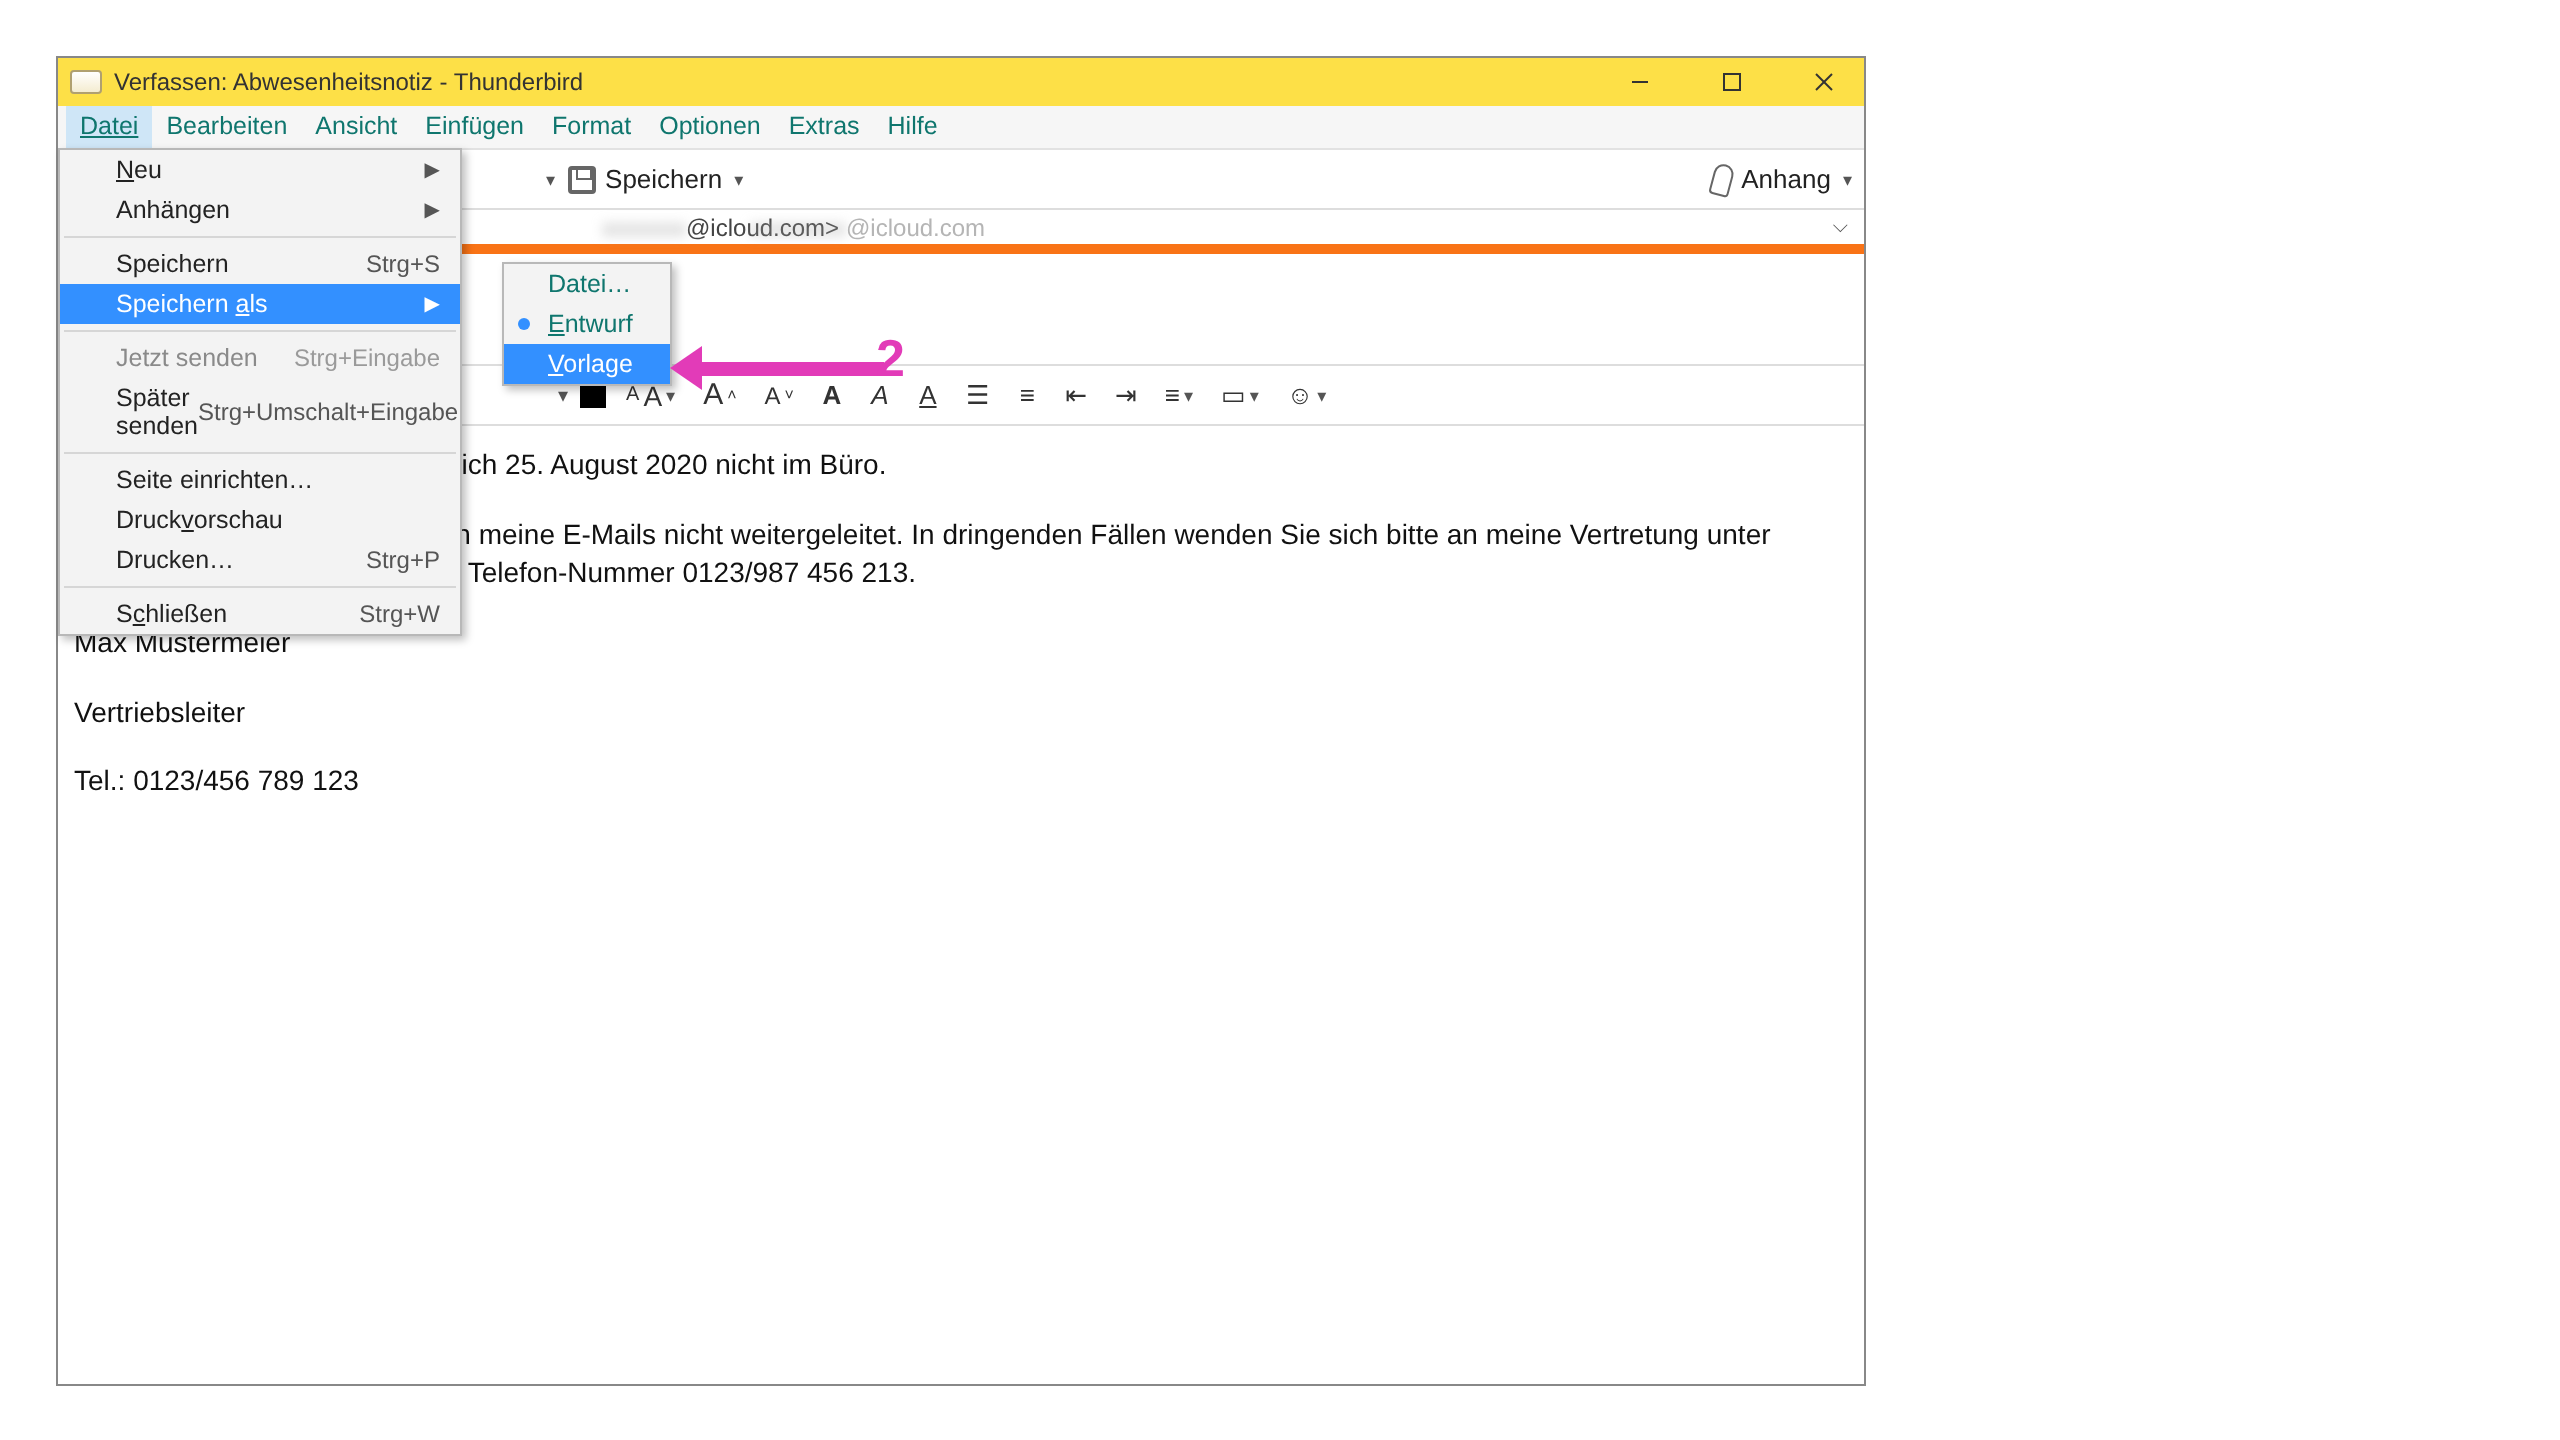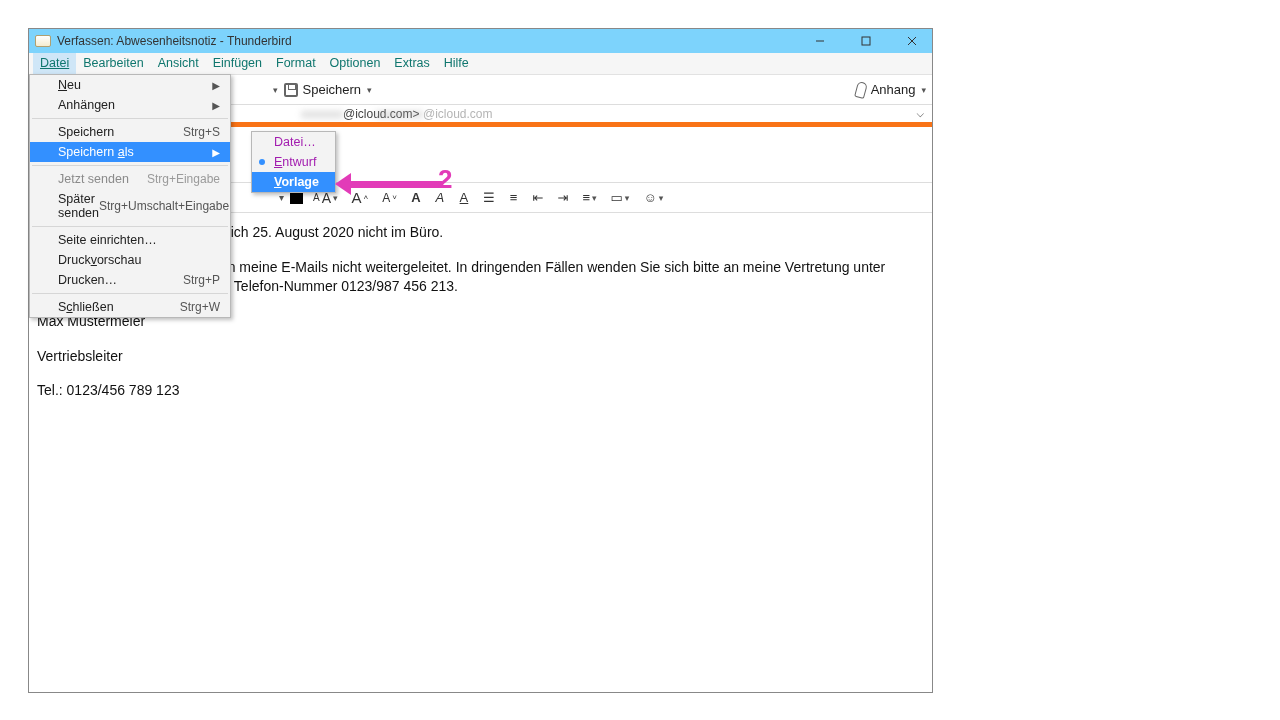--- a/index.html
+++ b/index.html
@@ -1,18 +1,18 @@
 <!DOCTYPE html>
 <html><head>
 <meta charset="utf-8">
 <style>
 *{box-sizing:border-box;margin:0;padding:0;font-family:"Segoe UI",Tahoma,sans-serif;}
 body{background:#fff;width:1280px;height:720px;position:relative;font-size:13px;color:#000;}
 .window{position:absolute;left:28px;top:28px;width:905px;height:665px;border:1px solid #888;background:#fff;display:flex;flex-direction:column;box-shadow:none;}
-.titlebar{height:24px;background:#7dd3fc;display:flex;align-items:center;padding:0 6px;}
+.titlebar{height:24px;background:#fde047;display:flex;align-items:center;padding:0 6px;}
 .titlebar .ticon{width:16px;height:12px;border:1px solid #b0a070;border-radius:2px;background:linear-gradient(#fff,#f4ecd0);margin-right:6px;}
 .titlebar .title{font-size:12px;color:#333;}
 .winbtns{margin-left:auto;display:flex;gap:18px;align-items:center;}
 .winbtn{width:28px;height:20px;display:flex;align-items:center;justify-content:center;color:#333;font-size:10px;cursor:pointer;}
 .winbtn svg{width:10px;height:10px;}
 .menubar{height:22px;background:#f6f6f6;border-bottom:1px solid #e2e2e2;display:flex;align-items:stretch;padding:0 4px;font-size:12.5px;}
 .menuitem{padding:3px 7px;cursor:pointer;color:#0f766e;}
 .menuitem.open{background:#cfe6f7;}
 .underline{text-decoration:underline;}
 .toolbar{height:30px;border-bottom:1px solid #ddd;display:flex;align-items:center;padding:0 6px;justify-content:flex-end;position:relative;}
@@ -39,22 +39,22 @@
 .dropdown{position:absolute;left:29px;top:74px;width:202px;background:#f3f3f3;border:1px solid #b8b8b8;box-shadow:2px 2px 4px rgba(0,0,0,.25);font-size:12.5px;z-index:10;}
 .dd-item{display:flex;align-items:center;justify-content:space-between;padding:3px 10px 3px 28px;cursor:pointer;color:#222;}
 .dd-item.disabled{color:#8a8a8a;}
 .dd-item .sc{color:#555;font-size:12px;}
 .dd-item.disabled .sc{color:#9a9a9a;}
 .dd-item.hl{background:#3390ff;color:#fff;}
 .dd-item .arrow{font-size:10px;color:#555;}
 .dd-item.hl .arrow{color:#fff;}
 .dd-sep{height:1px;background:#d6d6d6;margin:3px 2px;}
 .submenu{position:absolute;left:251px;top:131px;width:85px;background:#f3f3f3;border:1px solid #b8b8b8;box-shadow:2px 2px 4px rgba(0,0,0,.25);font-size:12.5px;z-index:11;}
-.sm-item{padding:3px 8px 3px 22px;cursor:pointer;color:#a21caf;position:relative;}
-.sm-item.hl{background:#3390ff;color:#fff;font-weight:bold;}
+.sm-item{padding:3px 8px 3px 22px;cursor:pointer;color:#0f766e;position:relative;}
+.sm-item.hl{background:#3390ff;color:#fff;}
 .sm-item .dot{position:absolute;left:7px;top:7px;width:6px;height:6px;border-radius:50%;background:#3390ff;}
 .anno-arrow{position:absolute;left:335px;top:173px;z-index:20;display:flex;align-items:center;}
 .anno-arrow .line{width:92px;height:7px;background:#e23bb8;}
 .anno-arrow .head{width:0;height:0;border-right:16px solid #e23bb8;border-top:11px solid transparent;border-bottom:11px solid transparent;margin-right:-1px;}
 .anno-num{position:absolute;left:438px;top:164px;font-size:26px;font-weight:bold;color:#e23bb8;z-index:20;}
 </style>
 </head>
 <body>
 
 <div class="window">

